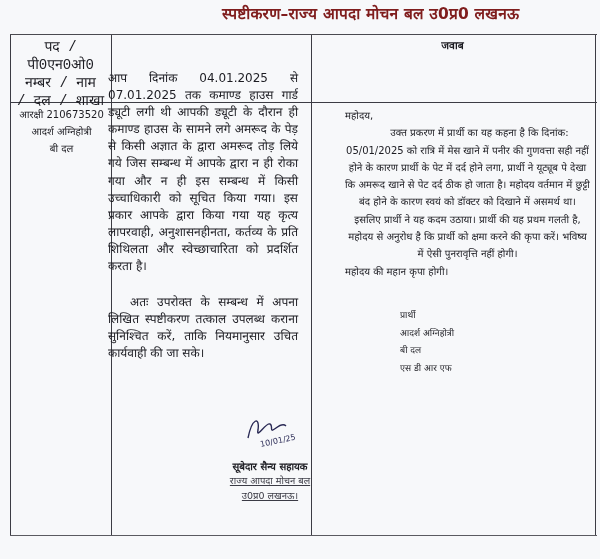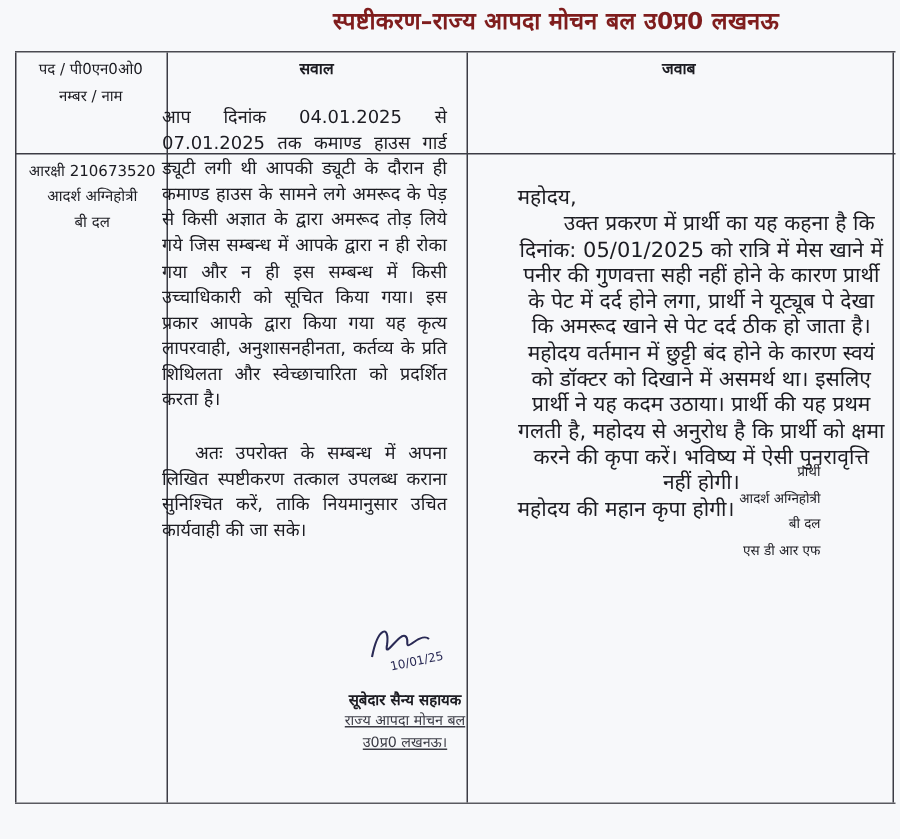--- a/index.html
+++ b/index.html
@@ -27,66 +27,66 @@
   .col.c2 { left: 101px; width: 200px; }
   .col.c3 { left: 301px; width: 283px; border-right: 1.5px solid #3c3c44; }
   .hdr-line {
     position: absolute; left: 0; width: 587px; top: 67px;
     border-top: 1.5px solid #3c3c44;
   }
   .hdr {
     position: absolute; top: 3px; text-align: center; font-weight: bold;
     font-size: 10.5px;
   }
-  .hdr.h1 { left: 0; width: 101px; line-height: 18px; font-weight: normal; font-size: 10px; }
+  .hdr.h1 { left: 0; width: 101px; line-height: 18px; font-weight: normal; font-size: 14px; font-family: Liberation Mono, monospace; }
   .hdr.h2 { left: 101px; width: 200px; }
   .hdr.h3 { left: 301px; width: 283px; }
   .name-cell {
     position: absolute; left: 2px; top: 71px; width: 99px;
     text-align: center; font-size: 10px; line-height: 17px;
   }
   .question {
     position: absolute; left: 108px; top: 70px; width: 190px;
     font-size: 12px; line-height: 17.1px; text-align: justify;
   }
   .question p { margin: 0; }
   .question .indent { text-indent: 22px; }
   .sig-area {
     position: absolute; left: 200px; top: 412px; width: 140px; text-align: center;
   }
   .sig-scribble { height: 36px; position: relative; }
   .sig-title { font-size: 10px; font-weight: bold; margin-top: 11px; }
   .sig-org { font-size: 9.5px; line-height: 15px; color: #3b3b45; text-decoration: underline; }
   .answer {
-    position: absolute; left: 345px; top: 124px; width: 245px;
-    font-size: 14px; line-height: 17.3px;
+    position: absolute; left: 345px; top: 107px; width: 245px;
+    font-size: 10px; line-height: 17.3px;
   }
   .answer p { margin: 0; }
   .answer .indent { text-indent: 24px; text-align: center; }
   .applicant {
-    position: absolute; left: 412px; top: 307px; width: 135px; text-align: right;
+    position: absolute; left: 400px; top: 307px; width: 135px; text-align: left;
     font-size: 9px; line-height: 17.5px;
   }
 </style>
 </head>
 <body>
 
 <div class="title">स्पष्टीकरण–राज्य आपदा मोचन बल उ0प्र0 लखनऊ</div>
 
 <div class="sheet">
   <div class="col c1"></div>
   <div class="col c2"></div>
   <div class="col c3"></div>
   <div class="hdr-line"></div>
 
   <div class="hdr h1">
     <div>पद / पी0एन0ओ0</div>
     <div>नम्बर / नाम</div>
+    <div>/ दल / शाखा</div>
   </div>
-  <div class="hdr h2">सवाल</div>
   <div class="hdr h3">जवाब</div>
 
   <div class="name-cell">
     <div>आरक्षी 210673520</div>
     <div>आदर्श अग्निहोत्री</div>
     <div>बी दल</div>
   </div>
 </div>
 
 <div class="question">

